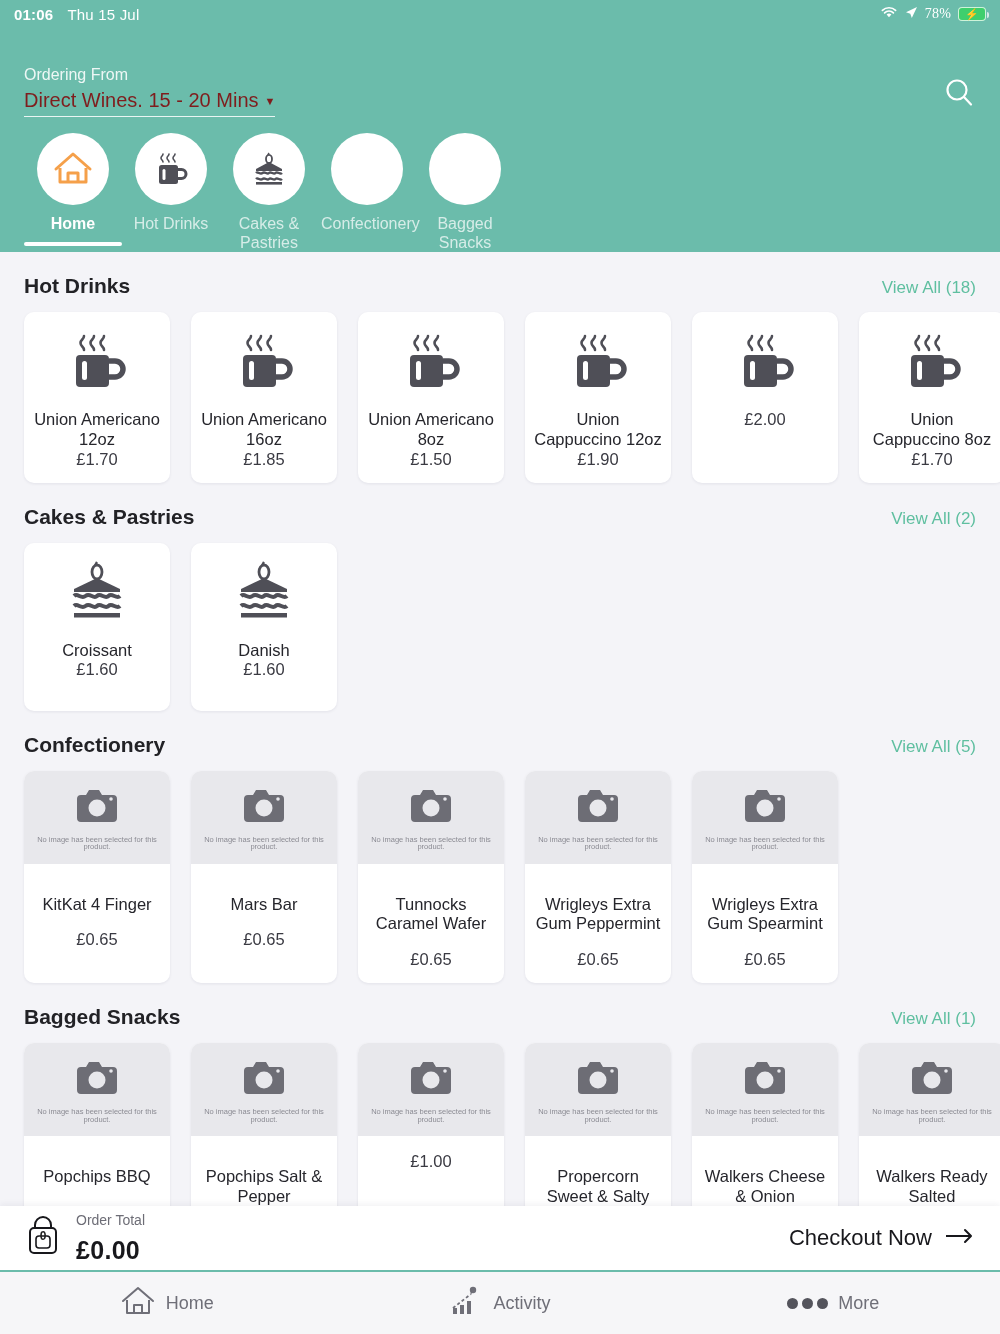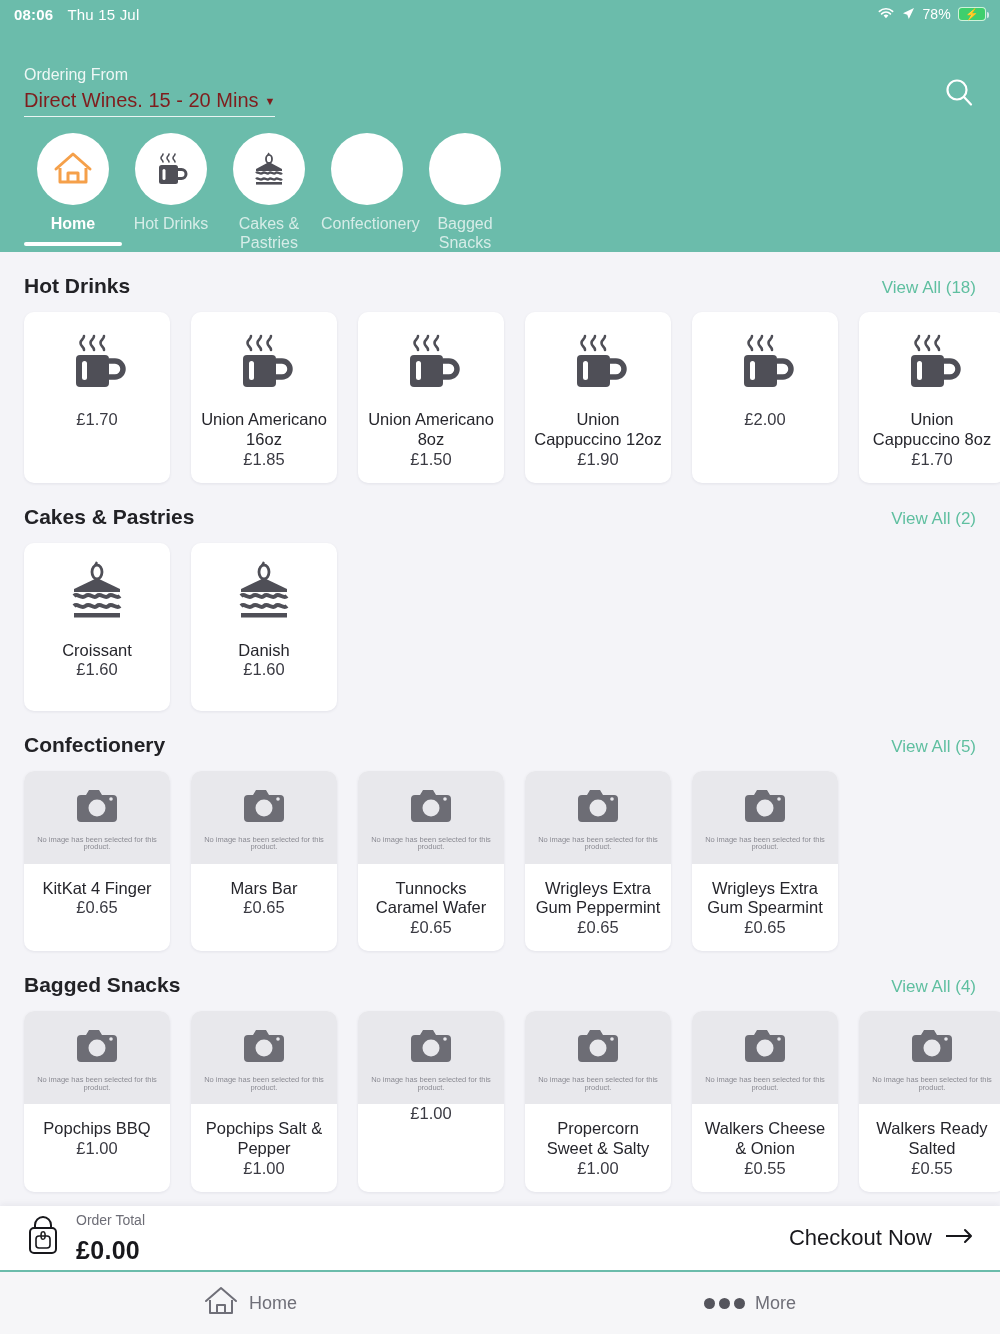--- a/index.html
+++ b/index.html
@@ -12,21 +12,21 @@
   .screen { position: relative; width: 1000px; height: 1334px; background: #f4f4f8; }
 
   
   .statusbar {
     height: 28px; background: #6bbcab; color: #ffffff;
     display: flex; align-items: center; padding: 0 14px;
     font-size: 15px; font-weight: 600; letter-spacing: .2px;
   }
   .sb-time { margin-right: 14px; }
   .sb-date { font-weight: 400; }
-  .sb-right { margin-left: auto; display: flex; align-items: center; gap: 7px; }
+  .sb-right { margin-left: auto; display: flex; align-items: center; gap: 7px; font-family: Liberation Serif, serif; }
   .sb-pct { font-size: 14px; font-weight: 400; }
   .batt {
     width: 28px; height: 14px; border: 1.5px solid rgba(255,255,255,.75);
     border-radius: 4px; position: relative; display:flex; align-items:center; justify-content:center;
     background: #3ecf6d;
   }
   .batt::after {
     content:""; position:absolute; right:-4px; top:4px; width:2.5px; height:6px;
     background: rgba(255,255,255,.7); border-radius: 0 2px 2px 0;
   }
@@ -78,21 +78,21 @@
     overflow: hidden; cursor: pointer;
   }
   .card-icon { height: 98px; display: flex; align-items: center; justify-content: center; width: 100%; }
   .card-name {
     font-size: 16.5px; color: #26262c; text-align: center; line-height: 1.2;
     padding: 0 8px; font-weight: 400;
   }
   .card-price { font-size: 16.5px; color: #3a3a42; padding-bottom: 14px; }
 
   
-  .card.ph { background: #ffffff; }
+  .card.ph { background: #ffffff; gap: 16px; }
   .ph-box {
     width: 100%; height: 93px; background: #e8e8ec;
     display: flex; flex-direction: column; align-items: center; justify-content: center;
   }
   .ph-cap { margin-bottom: 6px; }
   .ph-text { font-size: 7.5px; color: #8b8b93; text-align: center; padding: 0 4px; line-height: 1; }
   .card.ph .card-name { margin-top: 15px; }
 
   .cake-row .card { height: 168px; }
 
@@ -125,21 +125,21 @@
   .tab.active .tab-label { color: #5fbfa0; }
   .dots { display: flex; gap: 4px; }
   .dot { width: 11px; height: 11px; border-radius: 50%; background: #54545c; }
 </style>
 </head>
 <body>
 
 <div class="screen">
 
   <div class="statusbar">
-    <span class="sb-time">08:06</span>
+    <span class="sb-time">01:06</span>
     <span class="sb-date">Thu 15 Jul</span>
     <span class="sb-right">
       <span>
         <svg width="18" height="14" viewBox="0 0 18 14">
             <path d="M9 12.3 6.6 9.6a3.6 3.6 0 0 1 4.8 0L9 12.3z" fill="#fff"></path>
             <path d="M2.4 5.4a9.6 9.6 0 0 1 13.2 0" stroke="#fff" stroke-width="1.7" fill="none" stroke-linecap="round"></path>
             <path d="M4.6 7.8a6.3 6.3 0 0 1 8.8 0" stroke="#fff" stroke-width="1.7" fill="none" stroke-linecap="round"></path>
           </svg>
       </span>
       <span>
@@ -245,20 +245,21 @@
             <div class="card-icon">
               <svg width="74" height="74" viewBox="0 0 74 74">
       <path d="M24 12c0 3.5-3.5 3.5-3.5 7s3.5 3.5 3.5 7" stroke="#4f4f57" stroke-width="2.6" fill="none" stroke-linecap="round"></path>
       <path d="M34 12c0 3.5-3.5 3.5-3.5 7s3.5 3.5 3.5 7" stroke="#4f4f57" stroke-width="2.6" fill="none" stroke-linecap="round"></path>
       <path d="M44 12c0 3.5-3.5 3.5-3.5 7s3.5 3.5 3.5 7" stroke="#4f4f57" stroke-width="2.6" fill="none" stroke-linecap="round"></path>
       <rect x="16" y="31" width="33" height="32" rx="4" fill="#4f4f57"></rect>
       <rect x="22" y="37" width="5" height="19" rx="2.5" fill="#fff"></rect>
       <path d="M49 37h6a8 8 0 0 1 0 16h-6" stroke="#4f4f57" stroke-width="5.5" fill="none"></path>
     </svg>
             </div>
+            <div class="card-name">Union Americano 12oz</div>
             <div class="card-price">£1.70</div>
           </div>
           <div class="card">
             <div class="card-icon">
               <svg width="74" height="74" viewBox="0 0 74 74">
       <path d="M24 12c0 3.5-3.5 3.5-3.5 7s3.5 3.5 3.5 7" stroke="#4f4f57" stroke-width="2.6" fill="none" stroke-linecap="round"></path>
       <path d="M34 12c0 3.5-3.5 3.5-3.5 7s3.5 3.5 3.5 7" stroke="#4f4f57" stroke-width="2.6" fill="none" stroke-linecap="round"></path>
       <path d="M44 12c0 3.5-3.5 3.5-3.5 7s3.5 3.5 3.5 7" stroke="#4f4f57" stroke-width="2.6" fill="none" stroke-linecap="round"></path>
       <rect x="16" y="31" width="33" height="32" rx="4" fill="#4f4f57"></rect>
       <rect x="22" y="37" width="5" height="19" rx="2.5" fill="#fff"></rect>
@@ -428,21 +429,21 @@
             </div>
             <div class="card-name">Wrigleys Extra Gum Spearmint</div>
             <div class="card-price">£0.65</div>
           </div>
         </div>
     </div>
 
     <div class="section">
       <div class="section-head">
         <div class="section-title">Bagged Snacks</div>
-        <div class="view-all">View All (4)</div>
+        <div class="view-all">View All (1)</div>
       </div>
       <div class="row" id="row3">
           <div class="card ph">
             <div class="ph-box">
               <div class="ph-cap"><svg width="50" height="42" viewBox="0 0 50 42">
       <path d="M17 6h10l3 5h11a4 4 0 0 1 4 4v19a4 4 0 0 1-4 4H9a4 4 0 0 1-4-4V15a4 4 0 0 1 4-4h5z" fill="#6d6d75"></path>
       <circle cx="25" cy="24" r="8.5" fill="#e8e8ec"></circle>
       <circle cx="39" cy="15" r="1.8" fill="#e8e8ec"></circle>
     </svg></div>
               <div class="ph-text">No image has been selected for this product.</div>
@@ -544,20 +545,33 @@
       <span>
         <svg width="36" height="34" viewBox="0 0 36 34">
             <path d="M3 17 18 4l15 13" stroke="#6f6f78" stroke-width="2" fill="none" stroke-linecap="round" stroke-linejoin="round"></path>
             <path d="M7 16v13h22V16" stroke="#6f6f78" stroke-width="2" fill="none" stroke-linejoin="round"></path>
             <path d="M14 29v-8h8v8" stroke="#6f6f78" stroke-width="2" fill="none" stroke-linejoin="round"></path>
           </svg>
       </span>
       <span class="tab-label">Home</span>
     </div>
 
+    <div class="tab">
+      <span>
+        <svg width="34" height="34" viewBox="0 0 34 34">
+          <circle cx="24" cy="6" r="3.2" fill="#6f6f78"></circle>
+          <path d="M23 6c0 2-1 3.5-1 3.5" stroke="#6f6f78" stroke-width="1.4"></path>
+          <path d="M4 24 22 10" stroke="#6f6f78" stroke-width="1.8" stroke-dasharray="3 2.5" fill="none"></path>
+          <rect x="4" y="24" width="4" height="6" fill="#6f6f78"></rect>
+          <rect x="11" y="21" width="4" height="9" fill="#6f6f78"></rect>
+          <rect x="18" y="17" width="4" height="13" fill="#6f6f78"></rect>
+        </svg>
+      </span>
+      <span class="tab-label">Activity</span>
+    </div>
 
 
     <div class="tab">
       <span class="dots">
         <span class="dot"></span>
           <span class="dot"></span>
           <span class="dot"></span>
       </span>
       <span class="tab-label">More</span>
     </div>

